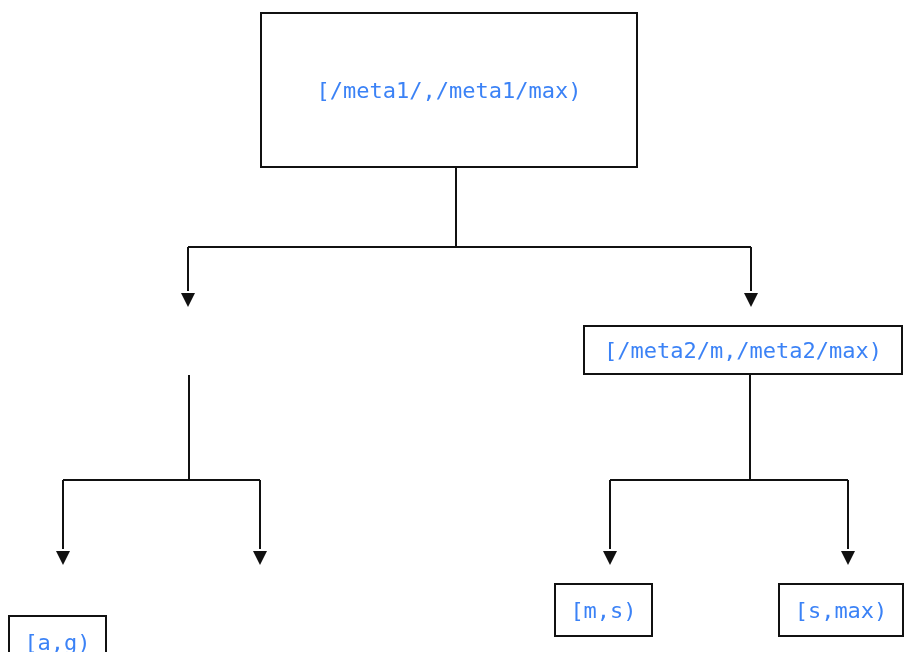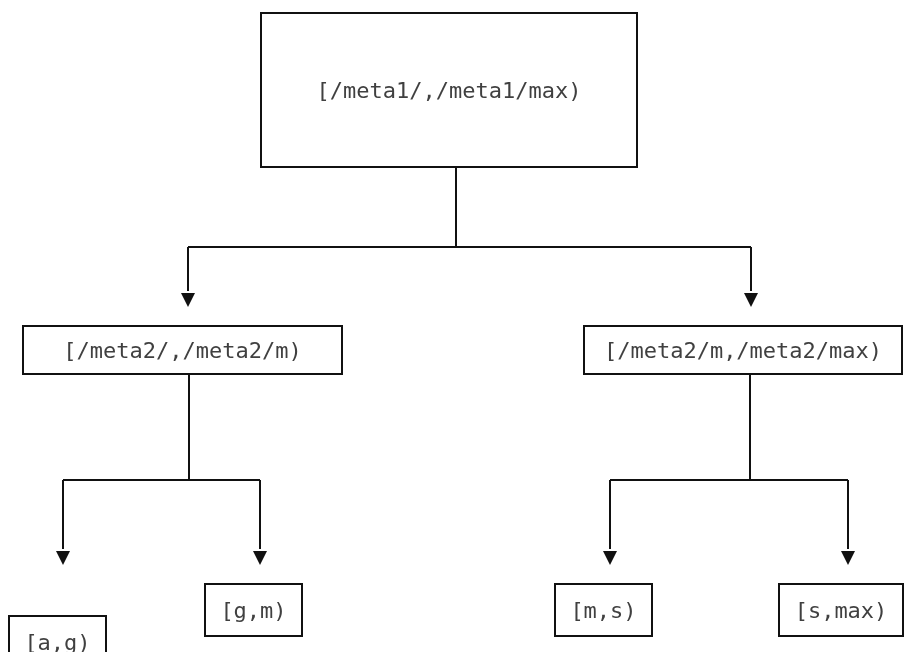--- a/index.html
+++ b/index.html
@@ -23,21 +23,21 @@
   }
   .edges polygon {
     fill: #111111;
     stroke: none;
   }
   .node {
     position: absolute;
     box-sizing: border-box;
     border: 2px solid #111111;
     background: #ffffff;
-    color: #404040;
+    color: #3b82f6;
     display: flex;
     align-items: center;
     justify-content: center;
     font-size: 22px;
     white-space: nowrap;
   }
   .node-root      { left: 260px; top: 12px;  width: 378px; height: 156px; }
   .node-mid-left  { left: 22px;  top: 325px; width: 321px; height: 50px; }
   .node-mid-right { left: 583px; top: 325px; width: 320px; height: 50px; text-align: right; }
   .node-leaf-ag   { left: 8px;   top: 583px; width: 99px;  height: 54px; margin-top: 32px; }
@@ -60,25 +60,23 @@
     <polygon points="56,551 70,551 63,565"></polygon>
     <polygon points="253,551 267,551 260,565"></polygon>
 
     <path d="M750 375 V480 M610 480 H848 M610 480 V549 M848 480 V549"></path>
     <polygon points="603,551 617,551 610,565"></polygon>
     <polygon points="841,551 855,551 848,565"></polygon>
   </svg>
 
   <div class="node node-root">[/meta1/,/meta1/max)</div>
 
-  <div class="node node-mid-left">[/meta2/,/meta2/m)</div>
 
   <div class="node node-mid-right">[/meta2/m,/meta2/max)</div>
 
   <div class="node node-leaf-ag">[a,g)</div>
 
-  <div class="node node-leaf-gm">[g,m)</div>
 
   <div class="node node-leaf-ms">[m,s)</div>
 
   <div class="node node-leaf-smax">[s,max)</div>
 
 </div>
 
 </body></html>

